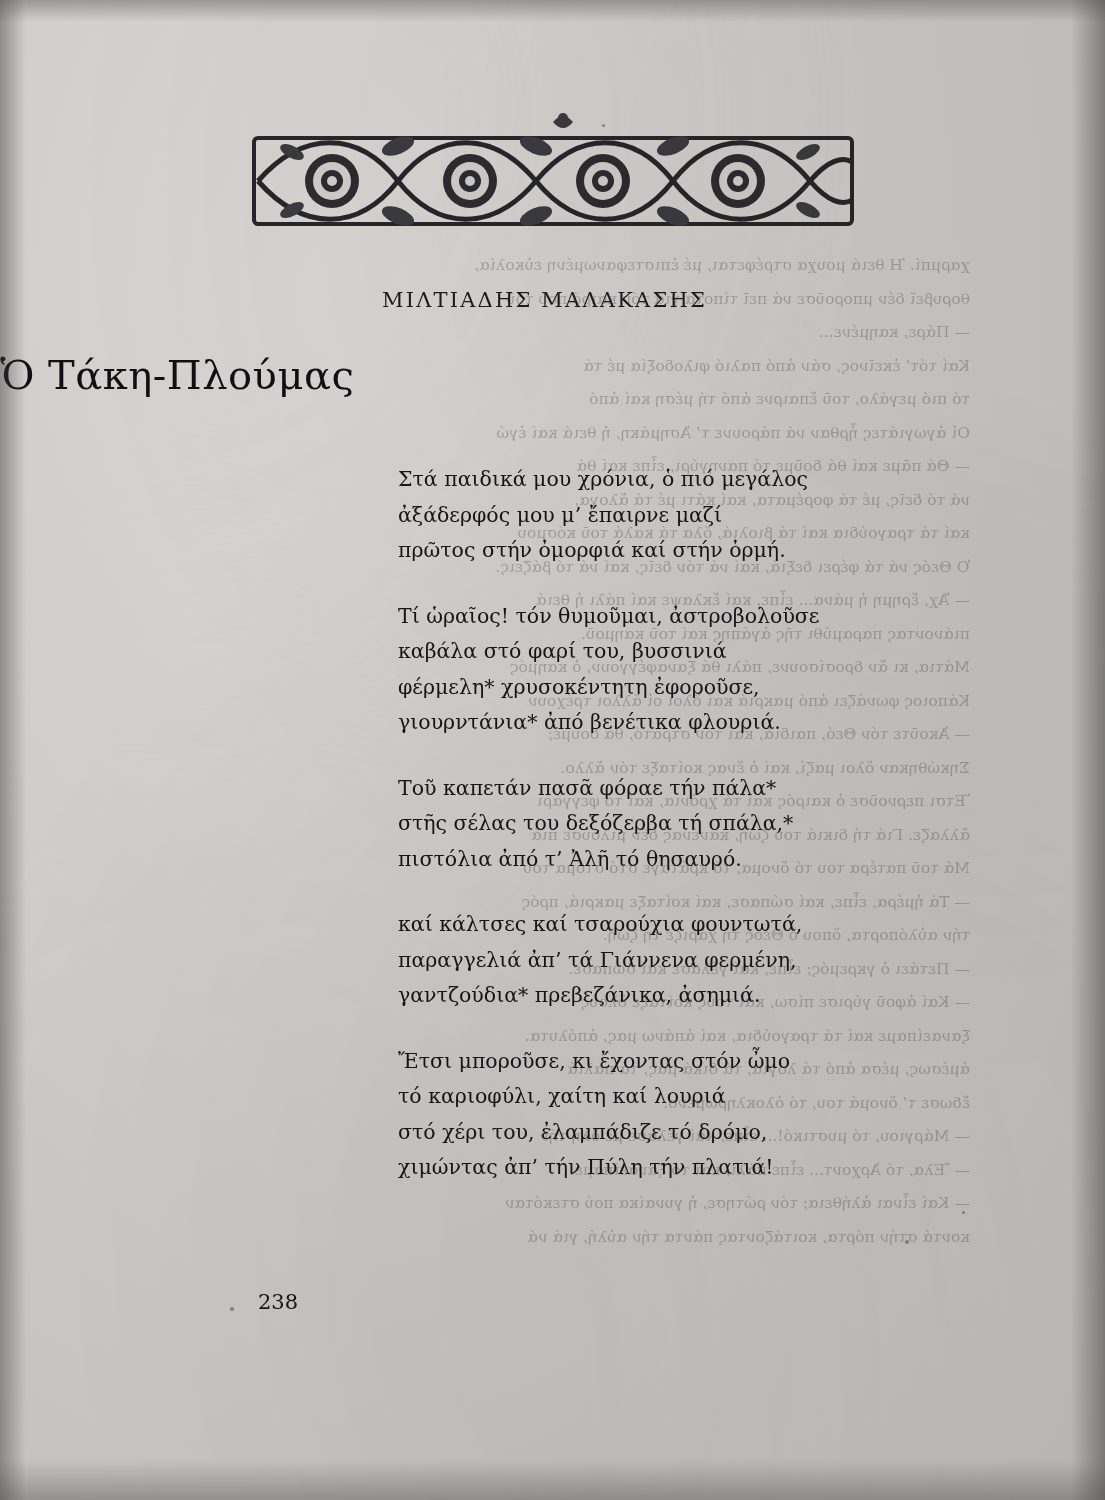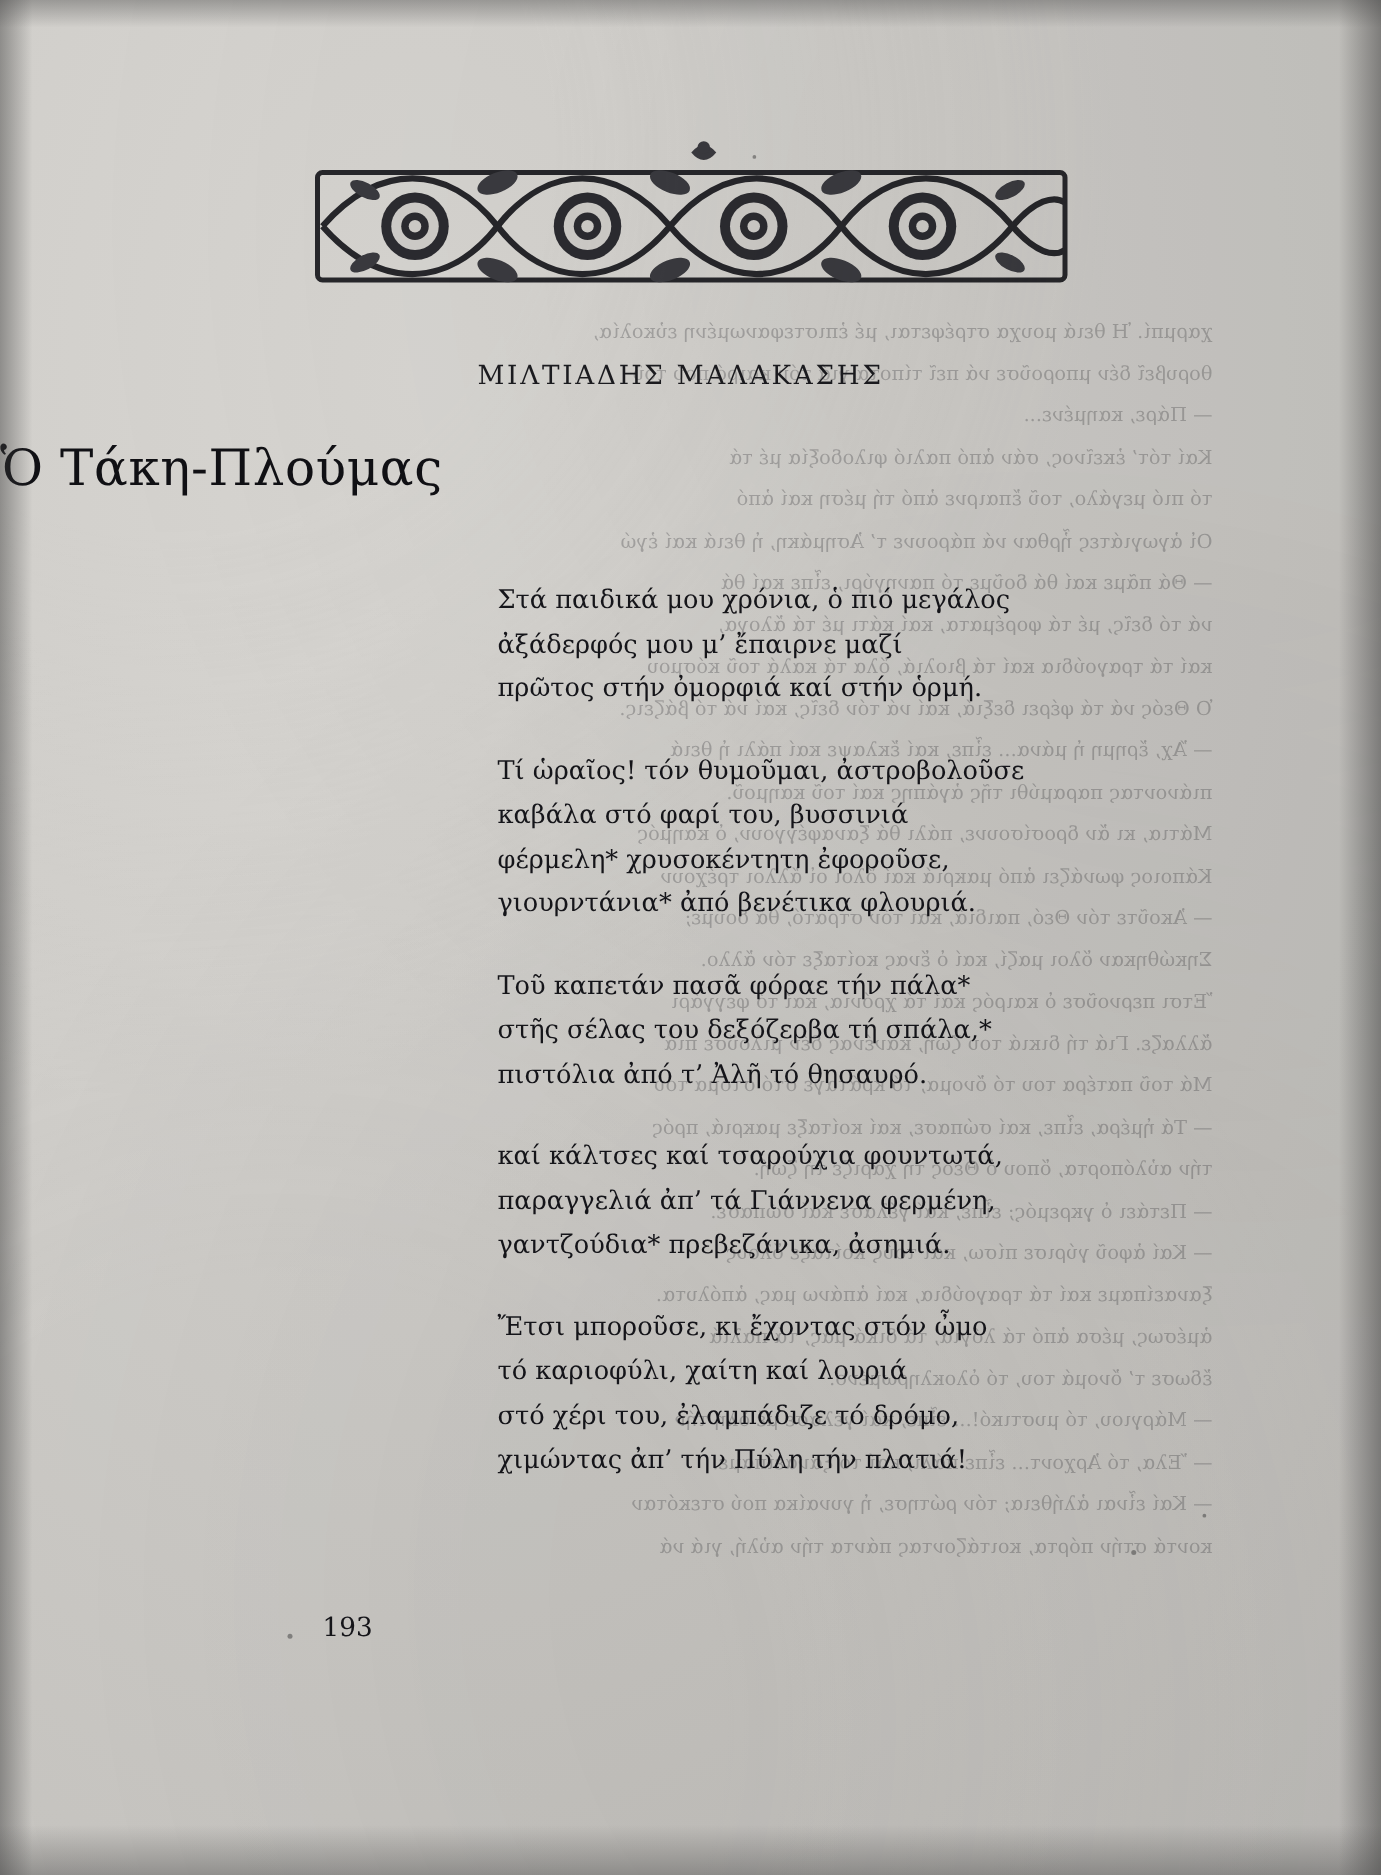--- a/index.html
+++ b/index.html
@@ -219,21 +219,21 @@
         <div class="line">γαντζούδια* πρεβεζάνικα, ἀσημιά.</div>
       </div>
       <div class="stanza">
         <div class="line">Ἔτσι μποροῦσε, κι ἔχοντας στόν ὦμο</div>
         <div class="line">τό καριοφύλι, χαίτη καί λουριά</div>
         <div class="line">στό χέρι του, ἐλαμπάδιζε τό δρόμο,</div>
         <div class="line">χιμώντας ἀπ’ τήν Πύλη τήν πλατιά!</div>
       </div>
     </div>
 
-  <div class="folio">193</div>
+  <div class="folio">238</div>
 
   <span class="speck" style="left:905px; top:1240px; width:4px; height:4px;"></span>
   <span class="speck" style="left:962px; top:1211px; width:3px; height:3px;"></span>
   <span class="speck" style="left:602px; top:124px; width:3px; height:3px;"></span>
   <span class="speck" style="left:230px; top:1307px; width:4px; height:4px;"></span>
 
   <div class="grain"></div>
   <div class="edge-left"></div>
   <div class="edge-right"></div>
   <div class="edge-top"></div>

